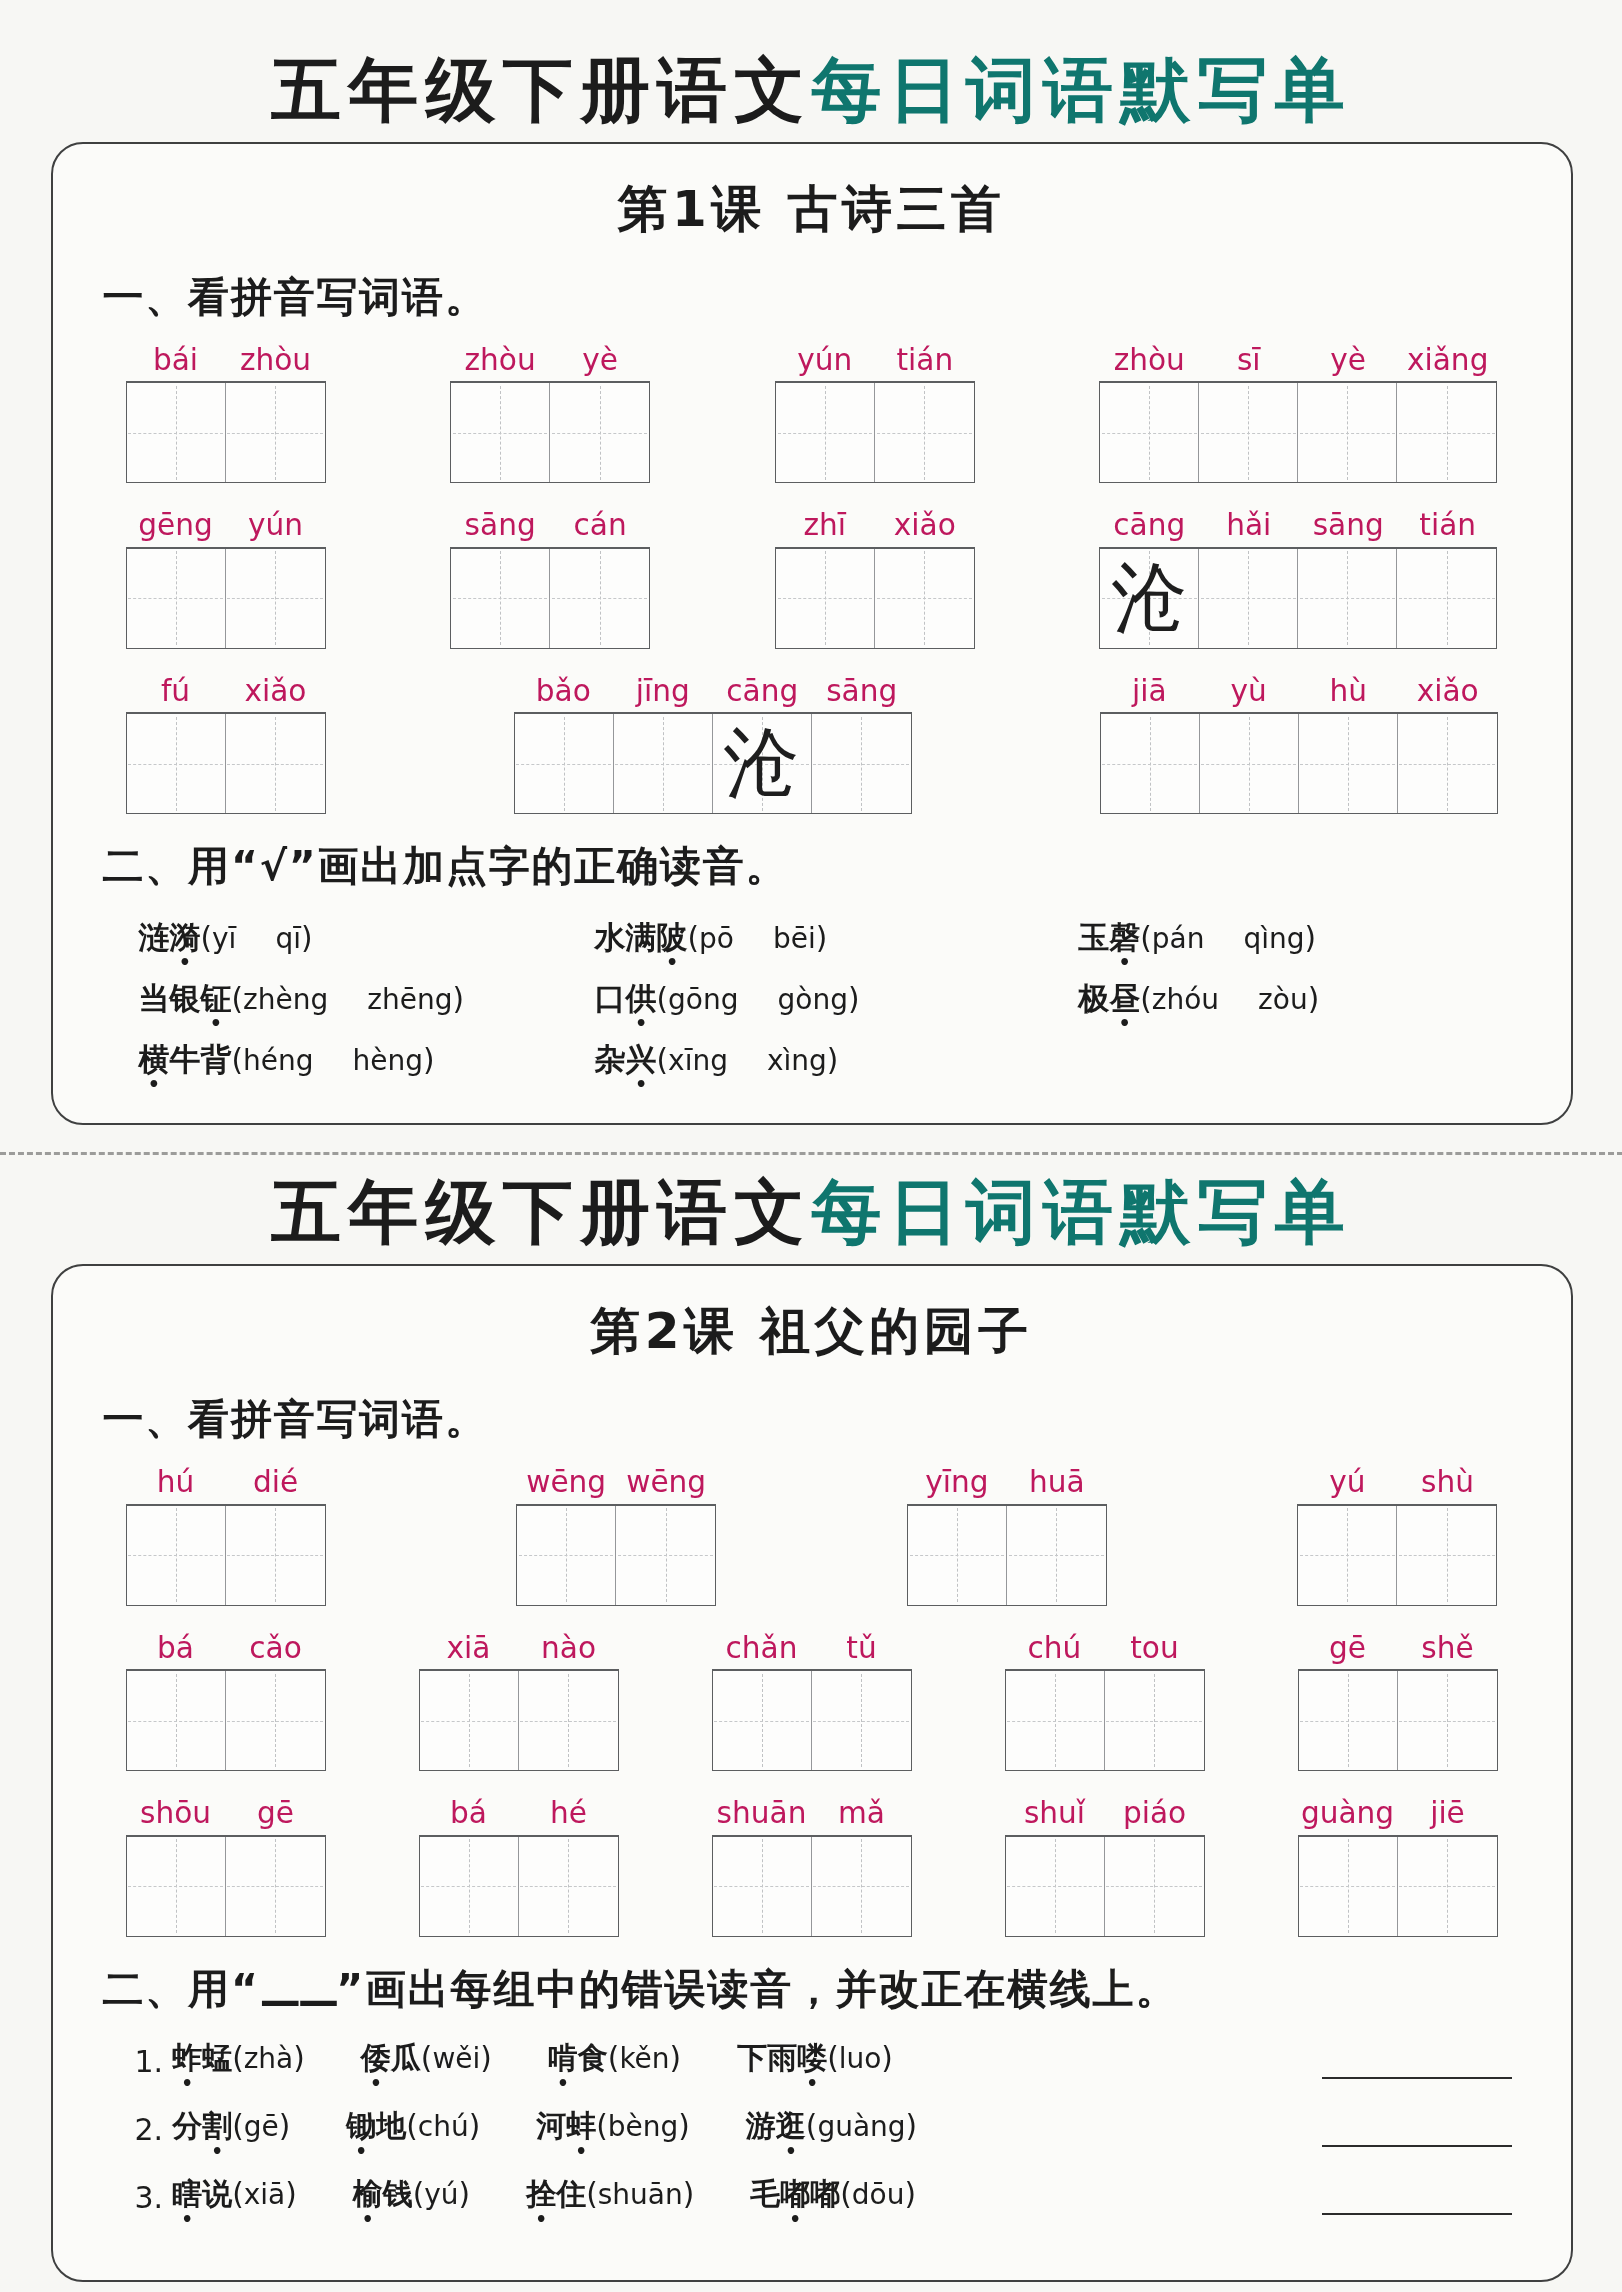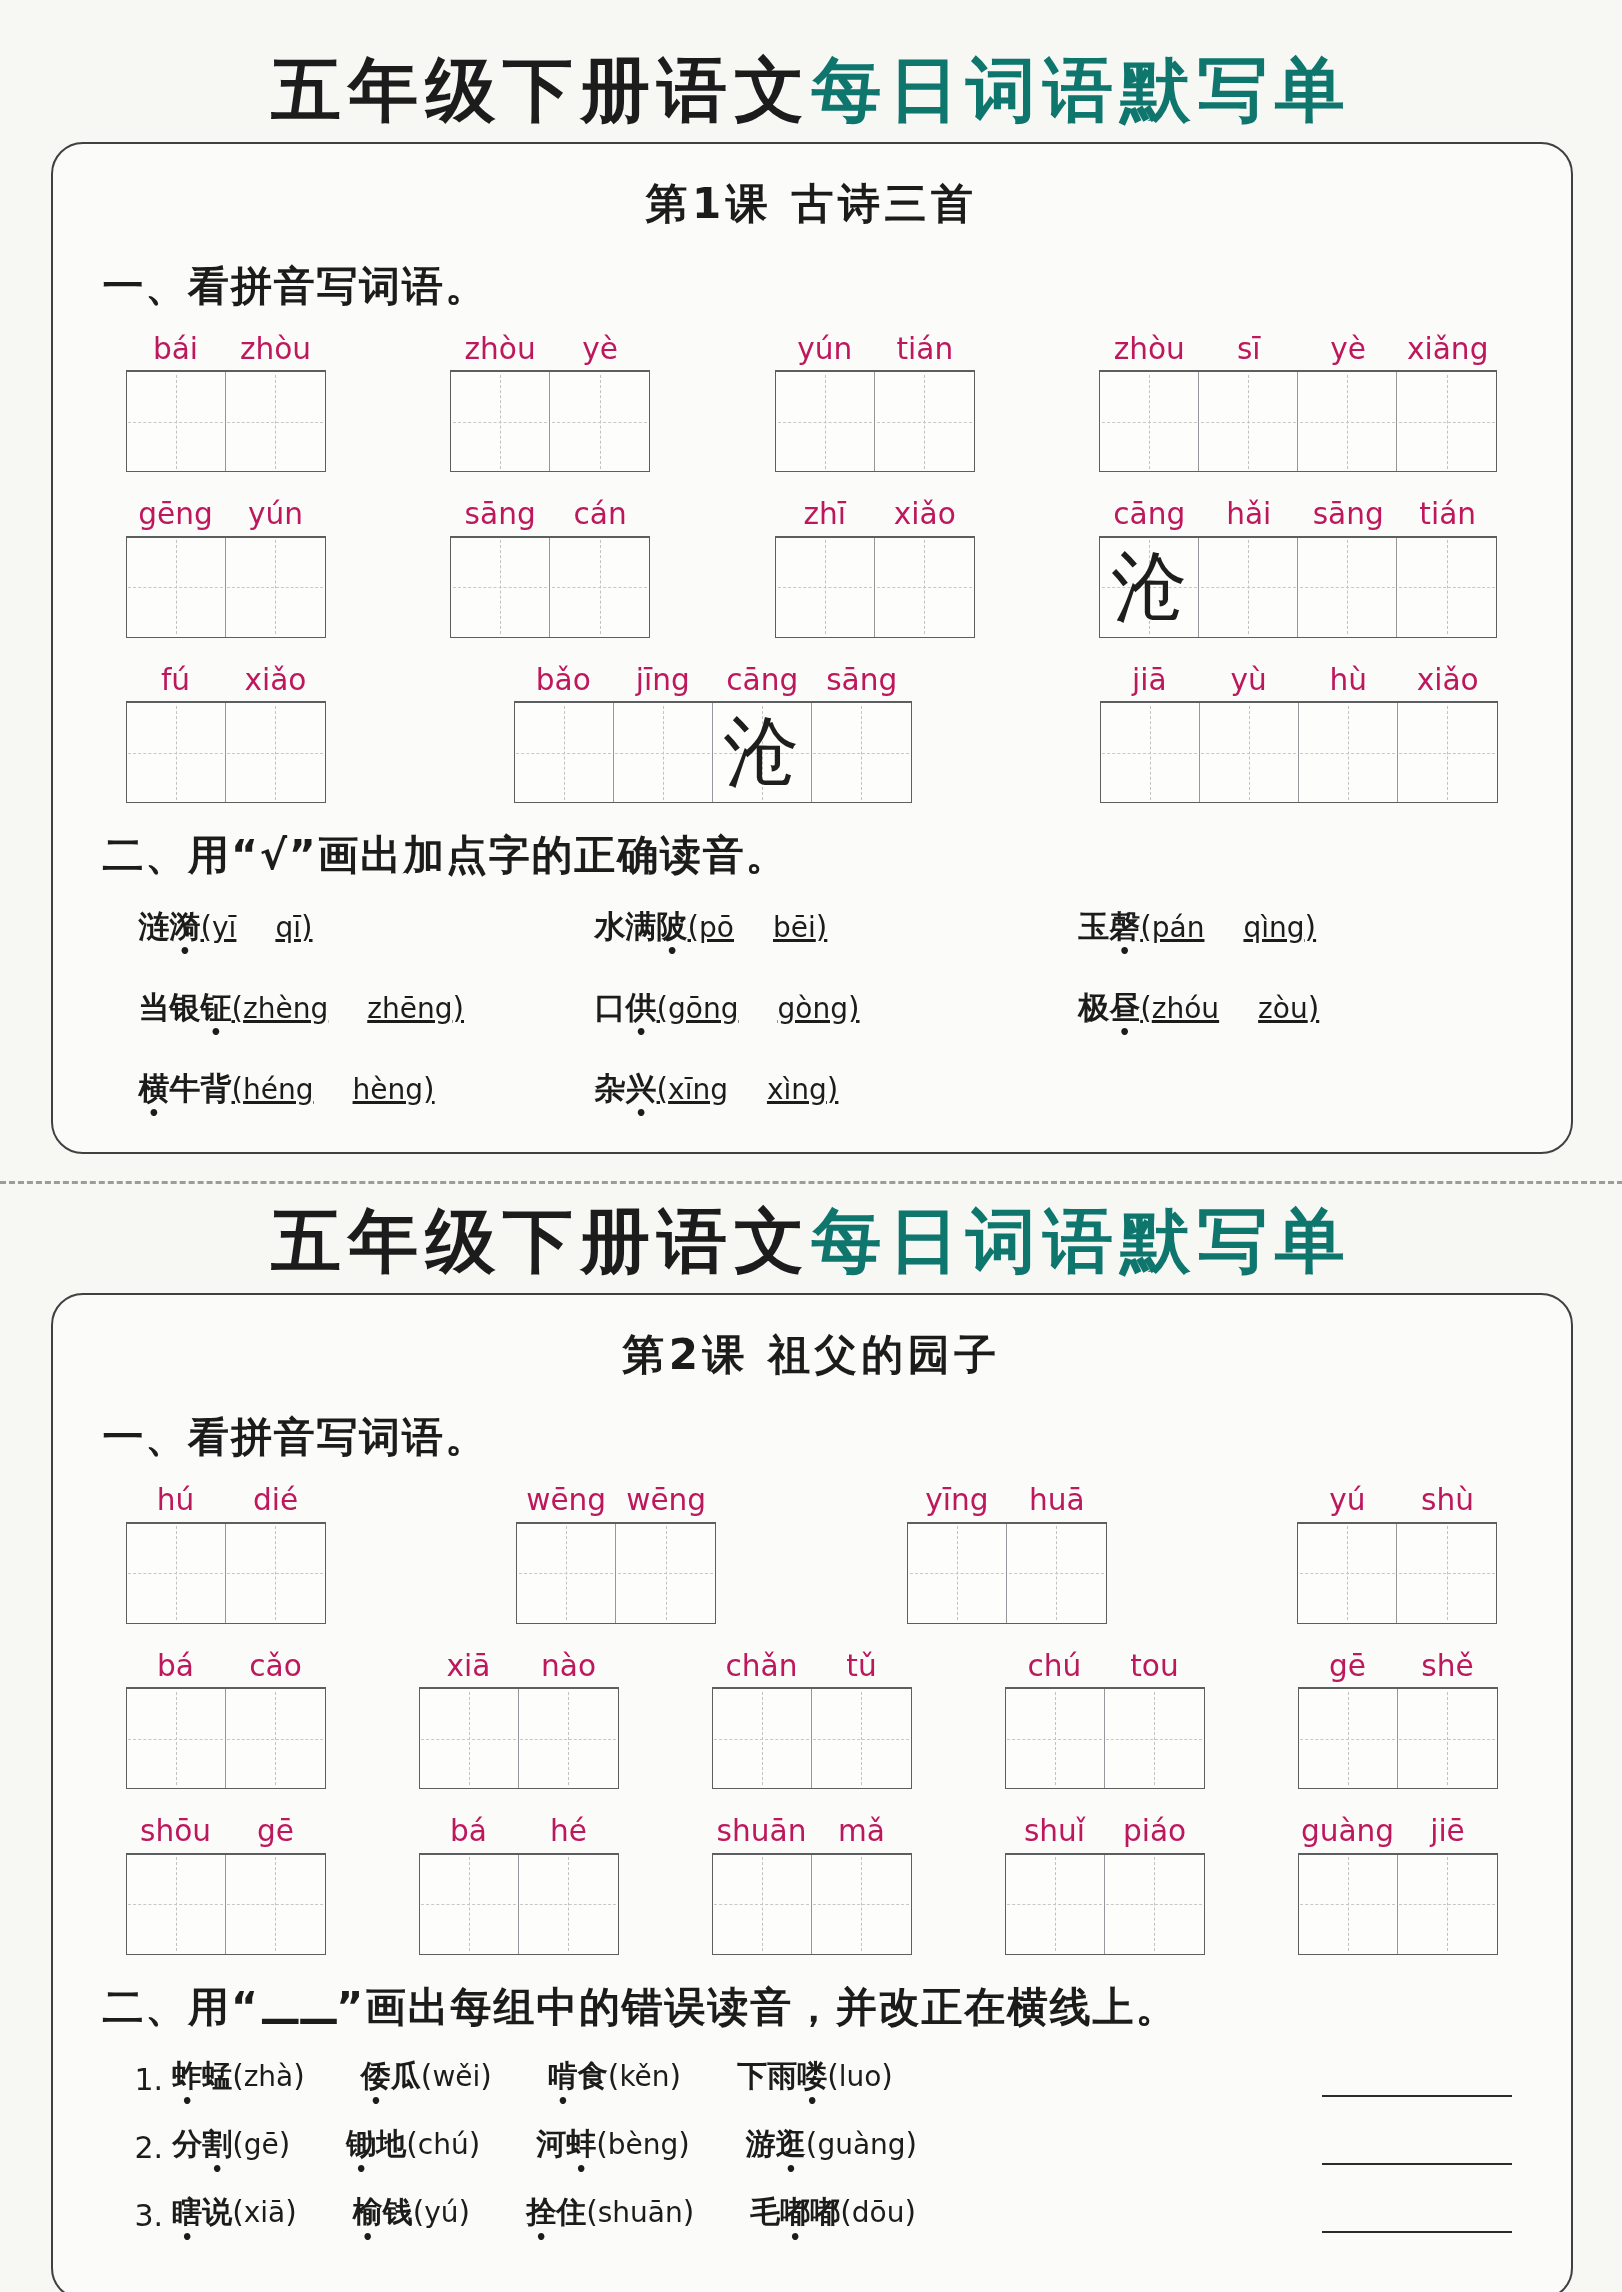--- a/index.html
+++ b/index.html
@@ -23,21 +23,21 @@
 
   
   .card {
     width:1522px; margin:12.5px auto 0;
     border:2.7px solid #3f4040; border-radius:32px;
     padding:25px 50px 38px;
     background:#fbfbf9;
   }
   .lesson-title {
     text-align:center;
-    font-size:42px; font-weight:700; letter-spacing:4.5px;
+    font-size:50px; font-weight:700; letter-spacing:4.5px;
     margin:7.2px 0 27px;
   }
   .part-label {
     font-size:41px; font-weight:700;
     margin:8px 0 18px;
     letter-spacing:1.8px;
   }
   .mark-check { font-weight:700; }
   .mark-line { position:relative; top:0.30em; letter-spacing:-2.7px; font-weight:700; }
 
@@ -74,21 +74,21 @@
   .prefill {
     position:absolute; inset:0; z-index:2;
     display:flex; align-items:center; justify-content:center;
     font-size:75px; font-weight:500; color:#1e1e1e;
     font-family:"DejaVu Serif", serif;
   }
 
   
   .choice-grid {
     display:grid; grid-template-columns:33% 35% 32%;
-    row-gap:39px; margin:23px 0 3.6px; padding-left:36px;text-decoration:underline;
+    row-gap:19px; margin:23px 0 3.6px; padding-left:36px;
   }
   .choice-item { font-size:31px; font-weight:700; white-space:nowrap; }
   .char { position:relative; display:inline-block; }
   .char.dotted::after {
     content:"•"; position:absolute; left:50%; bottom:-0.78em;
     transform:translateX(-50%); font-size:0.62em; color:#1c1c1c;
   }
   .paren { font-weight:400; font-size:29.6px; }
   .reading { font-weight:400; font-size:28px; font-family:"DejaVu Sans", sans-serif; }
   .reading + .reading { margin-left:39px; }

